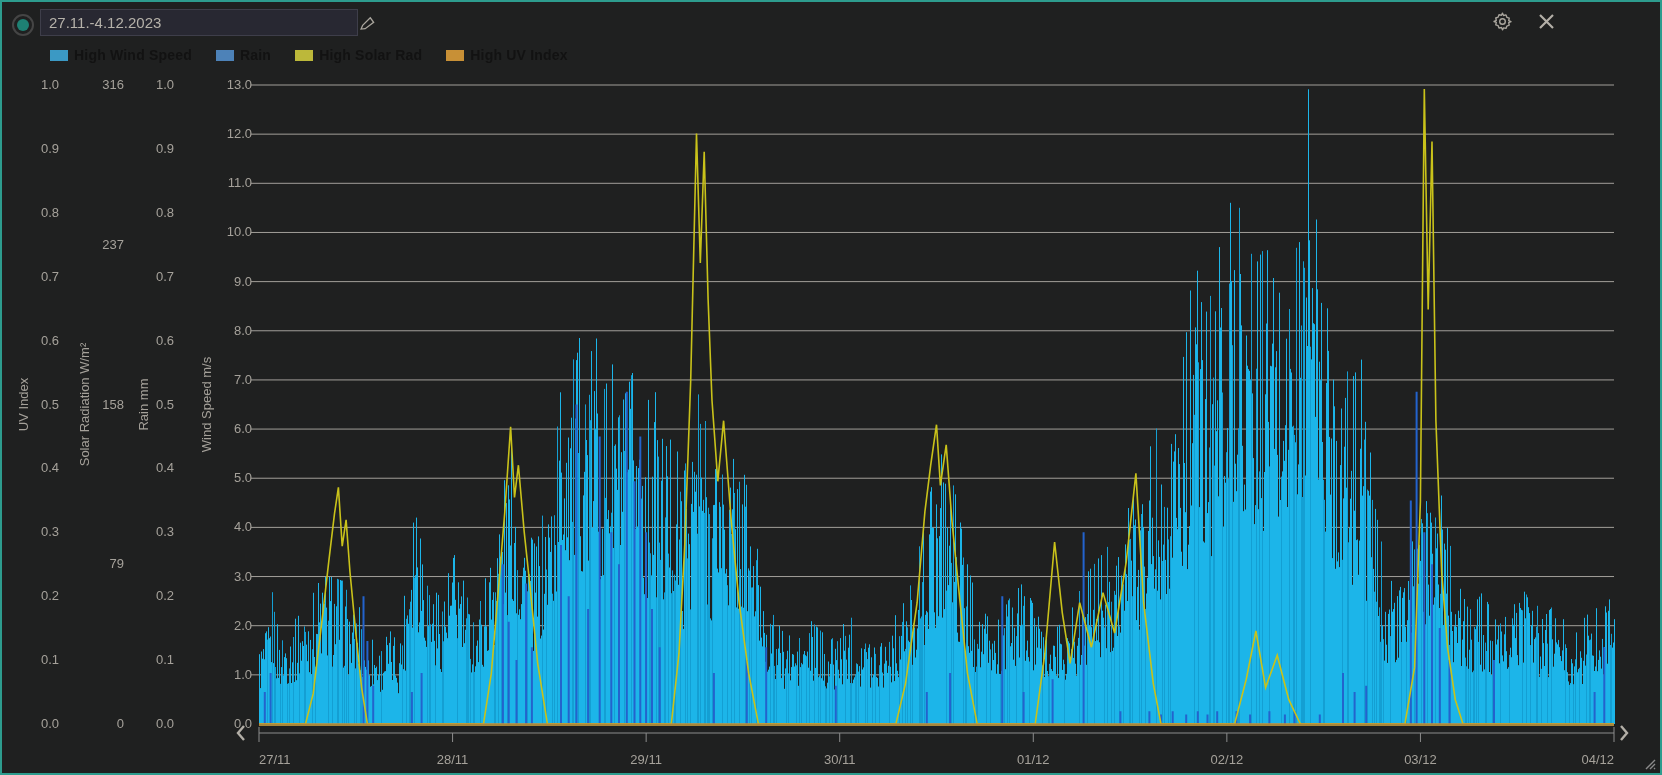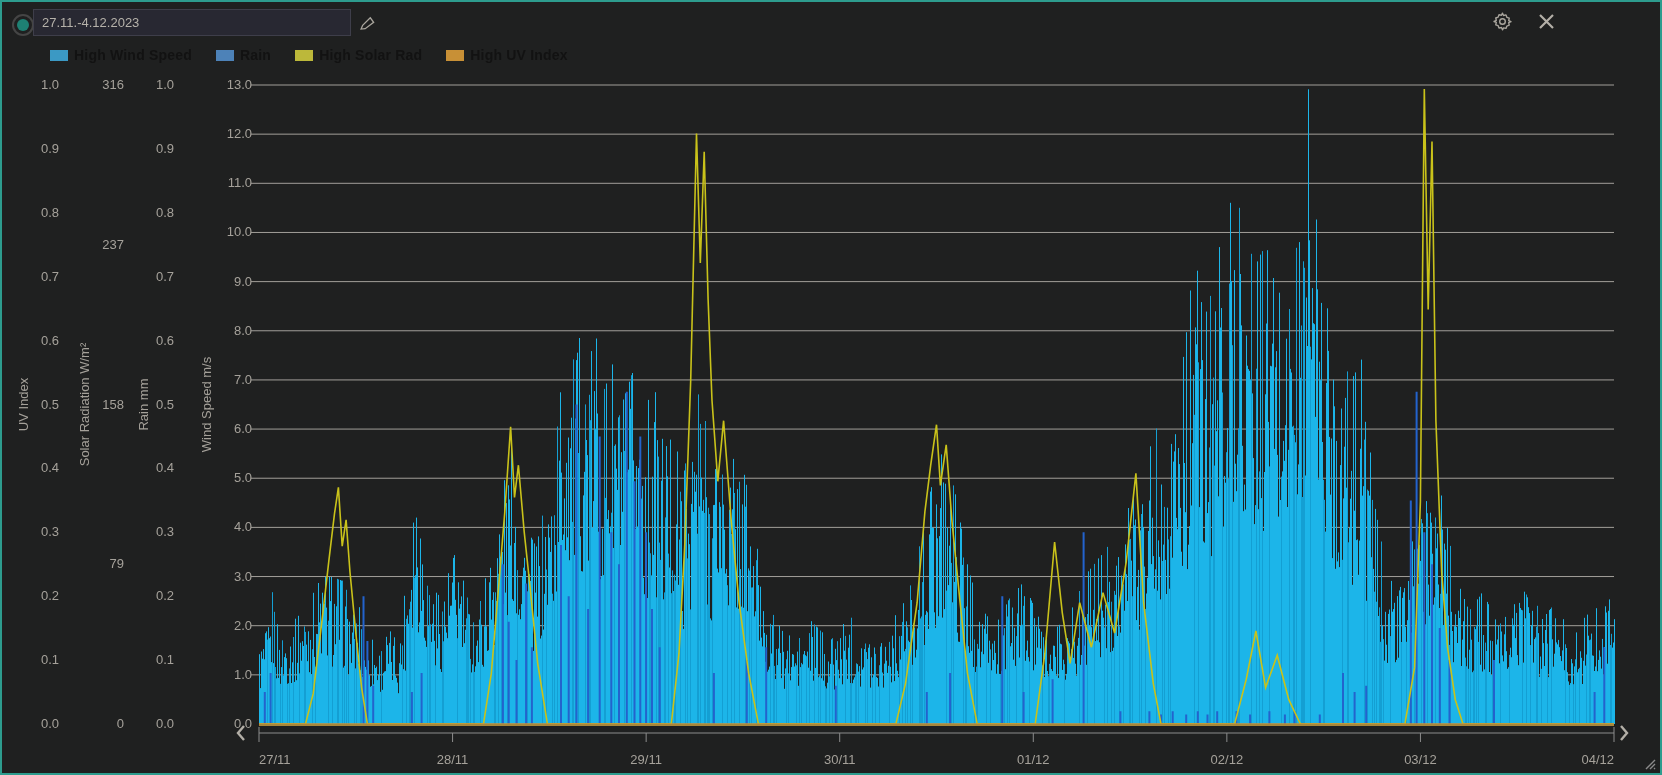--- a/index.html
+++ b/index.html
@@ -5,22 +5,22 @@
   html,body{margin:0;padding:0;background:#141414;}
   .panel{
     position:relative;width:1662px;height:775px;box-sizing:border-box;
     background:#1F2020;border:2px solid #2D9C8E;overflow:hidden;
     font-family:"Liberation Sans",sans-serif;
   }
   .topbar{position:absolute;left:0;top:0;width:100%;height:44px;}
   .radio{position:absolute;left:10px;top:12px;width:18px;height:18px;border-radius:50%;
     border:2px solid #454545;background:#1F2020;cursor:pointer;}
   .radio .dot{position:absolute;left:3px;top:3px;width:12px;height:12px;border-radius:50%;background:#1E8173;}
-  .range-input{position:absolute;left:31px;top:7px;width:318px;height:27px;box-sizing:border-box;
-    background:#282832;border:1px solid #3E3E4A;color:#B6B2AA;font-size:13px;
+  .range-input{position:absolute;left:38px;top:7px;width:318px;height:27px;box-sizing:border-box;
+    background:#282832;border:1px solid #3E3E4A;color:#B6B2AA;font-size:15px;
     font-family:"Liberation Sans",sans-serif;padding:2px 8px;outline:none;}
   .icon-btn{position:absolute;background:none;border:none;padding:0;margin:0;cursor:pointer;line-height:0;}
   .legend{position:absolute;left:48px;top:45px;display:flex;gap:24px;align-items:center;}
   .legend-item{display:flex;align-items:center;gap:6px;cursor:pointer;}
   .legend-swatch{width:18px;height:11px;display:inline-block;}
   .legend-label{font-size:14px;color:#121212;font-weight:bold;letter-spacing:.2px;}
   svg text{font-family:"Liberation Sans",sans-serif;}
   .grip{position:absolute;right:4px;bottom:3px;width:14px;height:14px;cursor:nwse-resize;}
 </style>
 </head>

